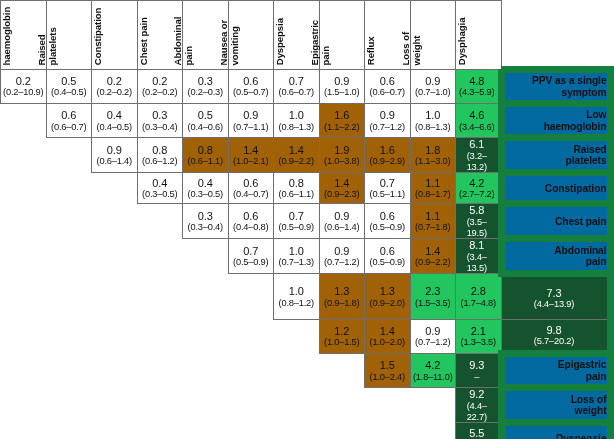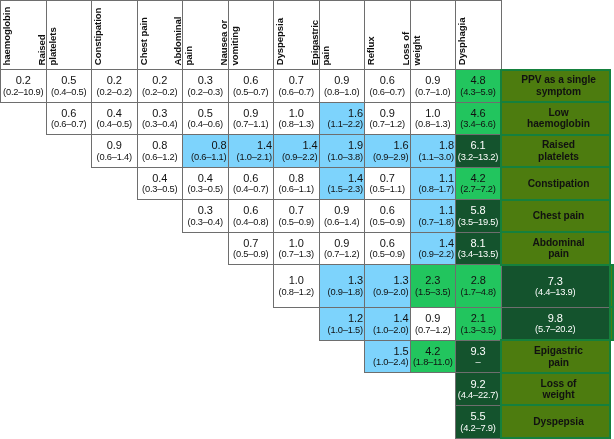--- a/index.html
+++ b/index.html
@@ -95,34 +95,34 @@
     letter-spacing: -0.2px;
   }
 
   td.empty {
     border: none;
     background: #ffffff;
     padding: 0;
   }
 
   td.rowlabel {
-    border: 2px solid #15803d;
-    background: #4d7c0f;
+    border: 7px solid #15803d;
+    background: #0369a1;
     padding: 2px 0 2px 6px;
-    text-align: center;
+    text-align: right;
     vertical-align: middle;
     font-size: 10.2px;
     line-height: 11.6px;
     font-weight: bold;
     letter-spacing: -0.05px;
   }
 
   
   td.c-white  { background: #ffffff; color: #111111; }
-  td.c-yellow { background: #7dd3fc; color: #111111; text-align: right; }
+  td.c-yellow { background: #a16207; color: #111111; }
   td.c-orange { background: #22c55e; color: #111111; }
   td.c-red    { background: #14532d; color: #ffffff; }
 
   tr.data-row { height: 30px; margin-top: 38px; }
 </style>
 </head>
 <body>
 
 <div id="sheet">
   <table class="matrix">
@@ -225,21 +225,21 @@
           <td class="cell c-white">
             <span class="val">0.6</span>
             <span class="ci">(0.5–0.7)</span>
           </td>
           <td class="cell c-white">
             <span class="val">0.7</span>
             <span class="ci">(0.6–0.7)</span>
           </td>
           <td class="cell c-white">
             <span class="val">0.9</span>
-            <span class="ci">(0.8–1.0)</span>
+            <span class="ci">(1.5–1.0)</span>
           </td>
           <td class="cell c-white">
             <span class="val">0.6</span>
             <span class="ci">(0.6–0.7)</span>
           </td>
           <td class="cell c-white">
             <span class="val">0.9</span>
             <span class="ci">(0.7–1.0)</span>
           </td>
           <td class="cell c-orange">
@@ -354,21 +354,21 @@
           <td class="cell c-white">
             <span class="val">0.6</span>
             <span class="ci">(0.4–0.7)</span>
           </td>
           <td class="cell c-white">
             <span class="val">0.8</span>
             <span class="ci">(0.6–1.1)</span>
           </td>
           <td class="cell c-yellow">
             <span class="val">1.4</span>
-            <span class="ci">(1.5–2.3)</span>
+            <span class="ci">(0.9–2.3)</span>
           </td>
           <td class="cell c-white">
             <span class="val">0.7</span>
             <span class="ci">(0.5–1.1)</span>
           </td>
           <td class="cell c-yellow">
             <span class="val">1.1</span>
             <span class="ci">(0.8–1.7)</span>
           </td>
           <td class="cell c-orange">

